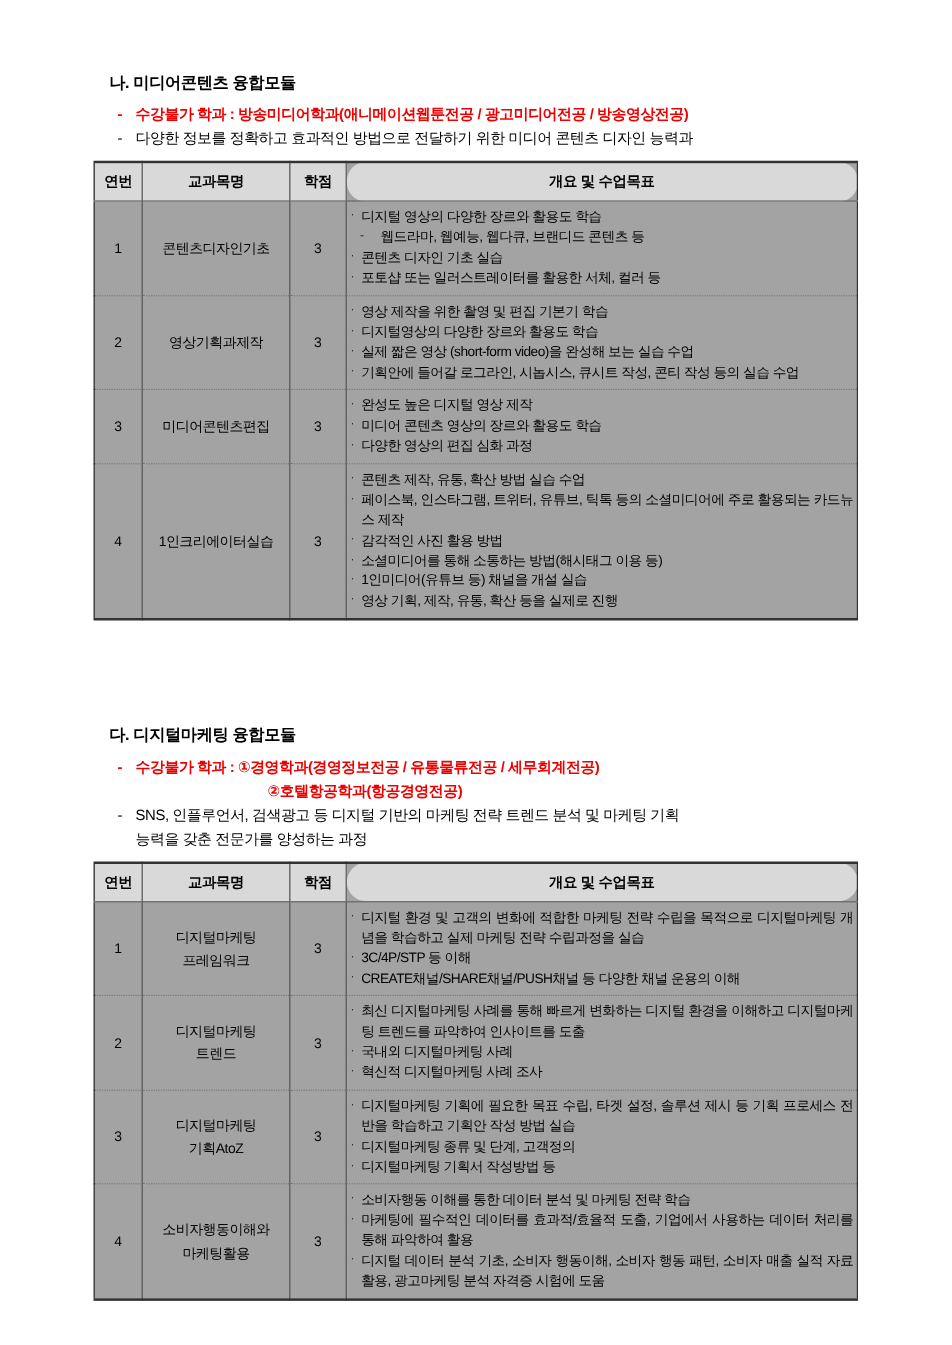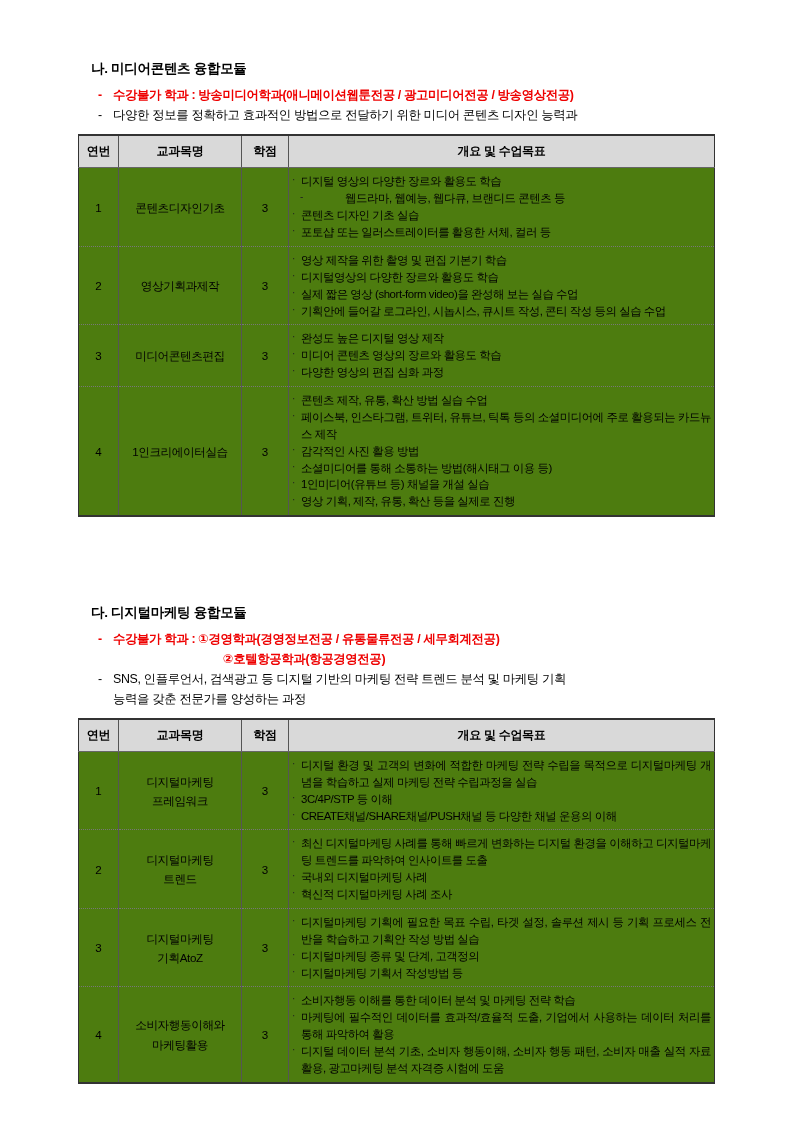--- a/index.html
+++ b/index.html
@@ -77,39 +77,39 @@
   
   table.course {
     border-collapse: collapse;
     width: 636px;
     table-layout: fixed;
     border-top: 2.2px solid #333333;
     border-bottom: 2.2px solid #333333;
     border-left: 1.3px solid #333333;
     border-right: 1.3px solid #333333;
     margin-top: 2px;
-    background: #4d7c0f;
+    background: #a3a3a3;
   }
   table.course col.c-no    { width: 40px;  }
   table.course col.c-name  { width: 123px; }
   table.course col.c-cred  { width: 47px;  }
   table.course col.c-desc  { width: 426px; }
 
   table.course thead th {
     background: #d9d9d9;
     font-size: 12px;
     font-weight: bold;
     letter-spacing: -0.3px;
     padding: 7px 2px 7px 2px;
     border-right: 1.1px solid #555;
     border-bottom: 1.6px solid #666;
     text-align: center;
     vertical-align: middle;
   }
-  table.course thead th:last-child { border-right: none; }
+  table.course thead th:last-child { border-right: none; border-radius: 16px; }
 
   table.course tbody td {
     border-right: 1.1px solid #555;
     border-bottom: 1px dotted #777;
     vertical-align: middle;
     padding: 5px 3px;
     font-size: 11.6px;
   }
   table.course tbody td:last-child { border-right: none; }
   table.course tbody tr:last-child td { border-bottom: none; }
@@ -147,21 +147,21 @@
   }
   ul.desc > li .mk {
     flex: 0 0 auto;
     width: 9px;
     font-size: 10px;
     line-height: 1.48;
     color: #222;
   }
   ul.desc > li .mk.sub { width: 17px; padding-left: 8px; }
   ul.desc > li .tx { flex: 1 1 auto; }
-  ul.desc > li.sub-item .tx { letter-spacing: -0.4px; margin-left: 28px; }
+  ul.desc > li.sub-item .tx { letter-spacing: -0.4px; }
   .justify .tx { text-align: justify; text-justify: inter-character; }
 </style>
 </head>
 <body>
 
 <div class="page">
   <div class="section" id="section-media">
       <div class="sec-title">나. 미디어콘텐츠 융합모듈</div>
       <ul class="sec-bullets">
         <li class="red">

